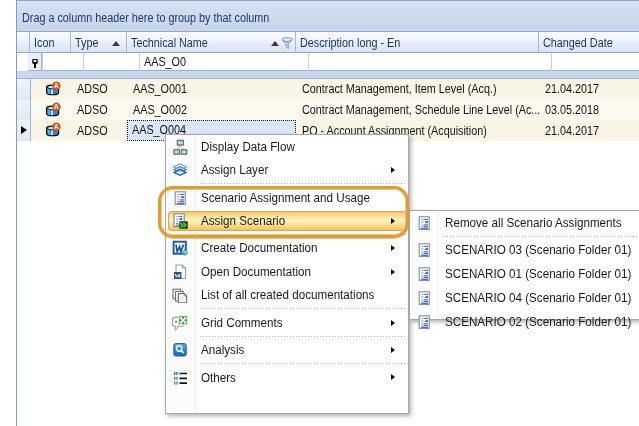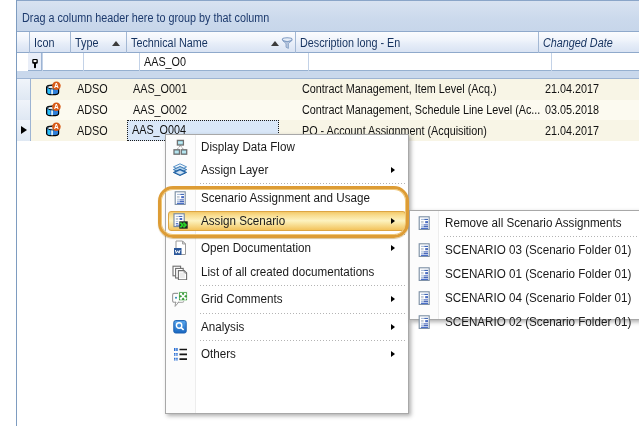--- a/index.html
+++ b/index.html
@@ -34,21 +34,21 @@
 
 .vline { position:absolute; width:1px; background:#c3d2e7; }
 .row { position:absolute; left:1px; width:638px; height:20.5px; }
 .rowline { position:absolute; left:1px; width:638px; height:1px; background:#dbe5f1; }
 .cell { position:absolute; font-size:12px; color:#111;
   white-space:nowrap; top:50%; transform:translateY(-50%) scaleX(.9); transform-origin:left center; }
 .ind { position:absolute; left:0; top:0; width:14px; height:100%;
   background:linear-gradient(180deg,#f0f4fa,#dfe8f3); border-right:1px solid #9db4d3; }
 
 
-#focuscell { left:111px; top:119.5px; width:152px; height:21px;
+#focuscell { left:111px; top:119.5px; width:169px; height:21px;
   background:#d9e7f8; border:1px dotted #1a1a1a; }
 
 
 #menu { left:149px; top:134px; width:244px; height:280px; background:#fff;
   border:1px solid #a8a8a8; box-shadow:2px 2px 4px rgba(80,80,80,.45); }
 #menu .gutter { position:absolute; left:0; top:0; bottom:0; width:30px;
   background:#fcfcfc; border-right:1px solid #ededed; }
 .mi { position:relative; height:23.4px; }
 .mi .txt { position:absolute; left:35px; top:50%; transform:translateY(-50%) scaleX(.97);
   transform-origin:left center; font-size:12px; color:#1a1a1a; white-space:nowrap; }
@@ -101,21 +101,21 @@
         <span>Technical Name</span>
       <div class="sortup" style="left:144px;top:9px;"></div>
       <svg style="position:absolute;left:154px;top:5px;" width="13" height="13" viewBox="0 0 13 13">
         <ellipse cx="6.2" cy="2.6" rx="4.9" ry="1.9" fill="#e6edf7" stroke="#7e9ac2" stroke-width="1.1"></ellipse>
         <path d="M2 3.8 Q6.2 5.8 10.4 3.8 L7.4 6.6 V11.4 L5 10.2 V6.6 Z" fill="#b9c8e0" stroke="#7e9ac2" stroke-width="0.8"></path>
       </svg>
       </div>
     <div class="hcell" style="left:280px;width:243px;">
         <span>Description long - En</span>
       </div>
-    <div class="hcell" style="left:523px;width:101px;font-style:italic;">
+    <div class="hcell" style="left:523px;width:101px;">
         <span>Changed Date</span>
       </div>
     <div class="hcell" style="left:624px;width:15px;border-right:none;text-align:center;">
         <span>La</span>
       </div>
   </div>
 
   <div class="abs" id="filterrow">
     <div class="ind" style="background:#e9eef8;">
       <svg width="14" height="18" viewBox="0 0 14 18" style="position:absolute;left:0;top:0;">
@@ -256,20 +256,29 @@
           <path d="M3.8 10.6 h2.5 M3.8 12.2 h5" stroke="#4a6cc0" stroke-width="1"></path>
           <rect x="7.3" y="8.3" width="8.4" height="7.4" fill="#20251d"></rect>
           <path d="M8.3 9.6 L10.7 12 L8.3 14.4" stroke="#2bd32b" stroke-width="1.9" fill="none"></path>
           <path d="M11.4 9.6 L13.8 12 L11.4 14.4" stroke="#2bd32b" stroke-width="1.9" fill="none"></path>
         </svg>
         <span class="txt" style="z-index:2;">Assign Scenario</span>
         <span class="arr" style="z-index:2;"></span>
       </div>
     <div class="msep"></div>
     <div class="mi">
+        <svg class="ico" viewBox="0 0 16 16" id="i-word">
+          <rect x="1.6" y="1.7" width="12.2" height="12" fill="#fff" stroke="#1758a8" stroke-width="1.9"></rect>
+          <path d="M4 4.6 L5.2 11.6 L7.6 6.6 L8.8 11.6 L11.6 4.6" fill="none" stroke="#1758a8" stroke-width="1.7"></path>
+          <path d="M10 11.2 h2.4 v-2 l3.4 3.1 l-3.4 3.1 v-2 h-2.4 z" fill="#7adceb" stroke="#1a7fa8" stroke-width="0.6"></path>
+        </svg>
+        <span class="txt">Create Documentation</span>
+        <span class="arr"></span>
+      </div>
+    <div class="mi">
         <svg class="ico" viewBox="0 0 16 16" id="i-open">
           <path d="M4 1 H10.5 L13.5 4 V14.5 H4 Z" fill="#fff" stroke="#9a9a9a" stroke-width="1"></path>
           <path d="M10.5 1 V4 H13.5 Z" fill="#e0e0e0" stroke="#9a9a9a" stroke-width="0.9"></path>
           <rect x="2" y="8" width="7.5" height="7" fill="#2a5699"></rect>
           <path d="M3.4 10 l0.9 3.2 l1.4 -2.4 l1.4 2.4 l0.9 -3.2" fill="none" stroke="#fff" stroke-width="1"></path>
         </svg>
         <span class="txt">Open Documentation</span>
         <span class="arr"></span>
       </div>
     <div class="mi">

